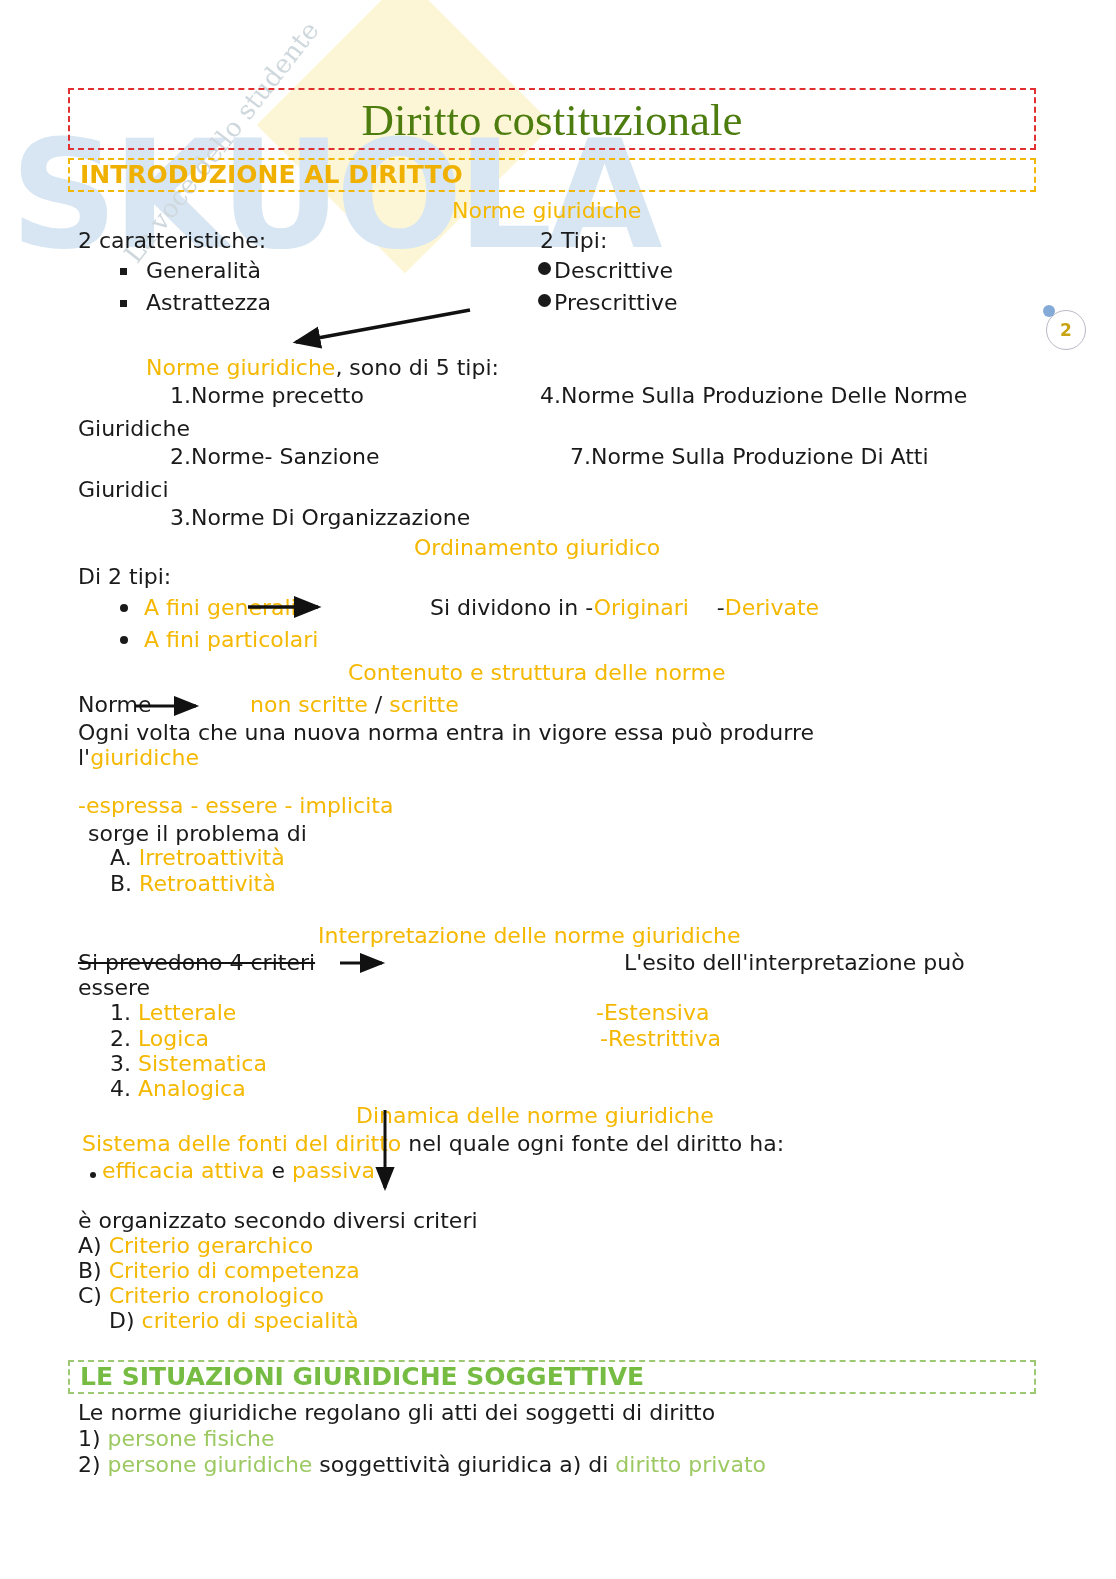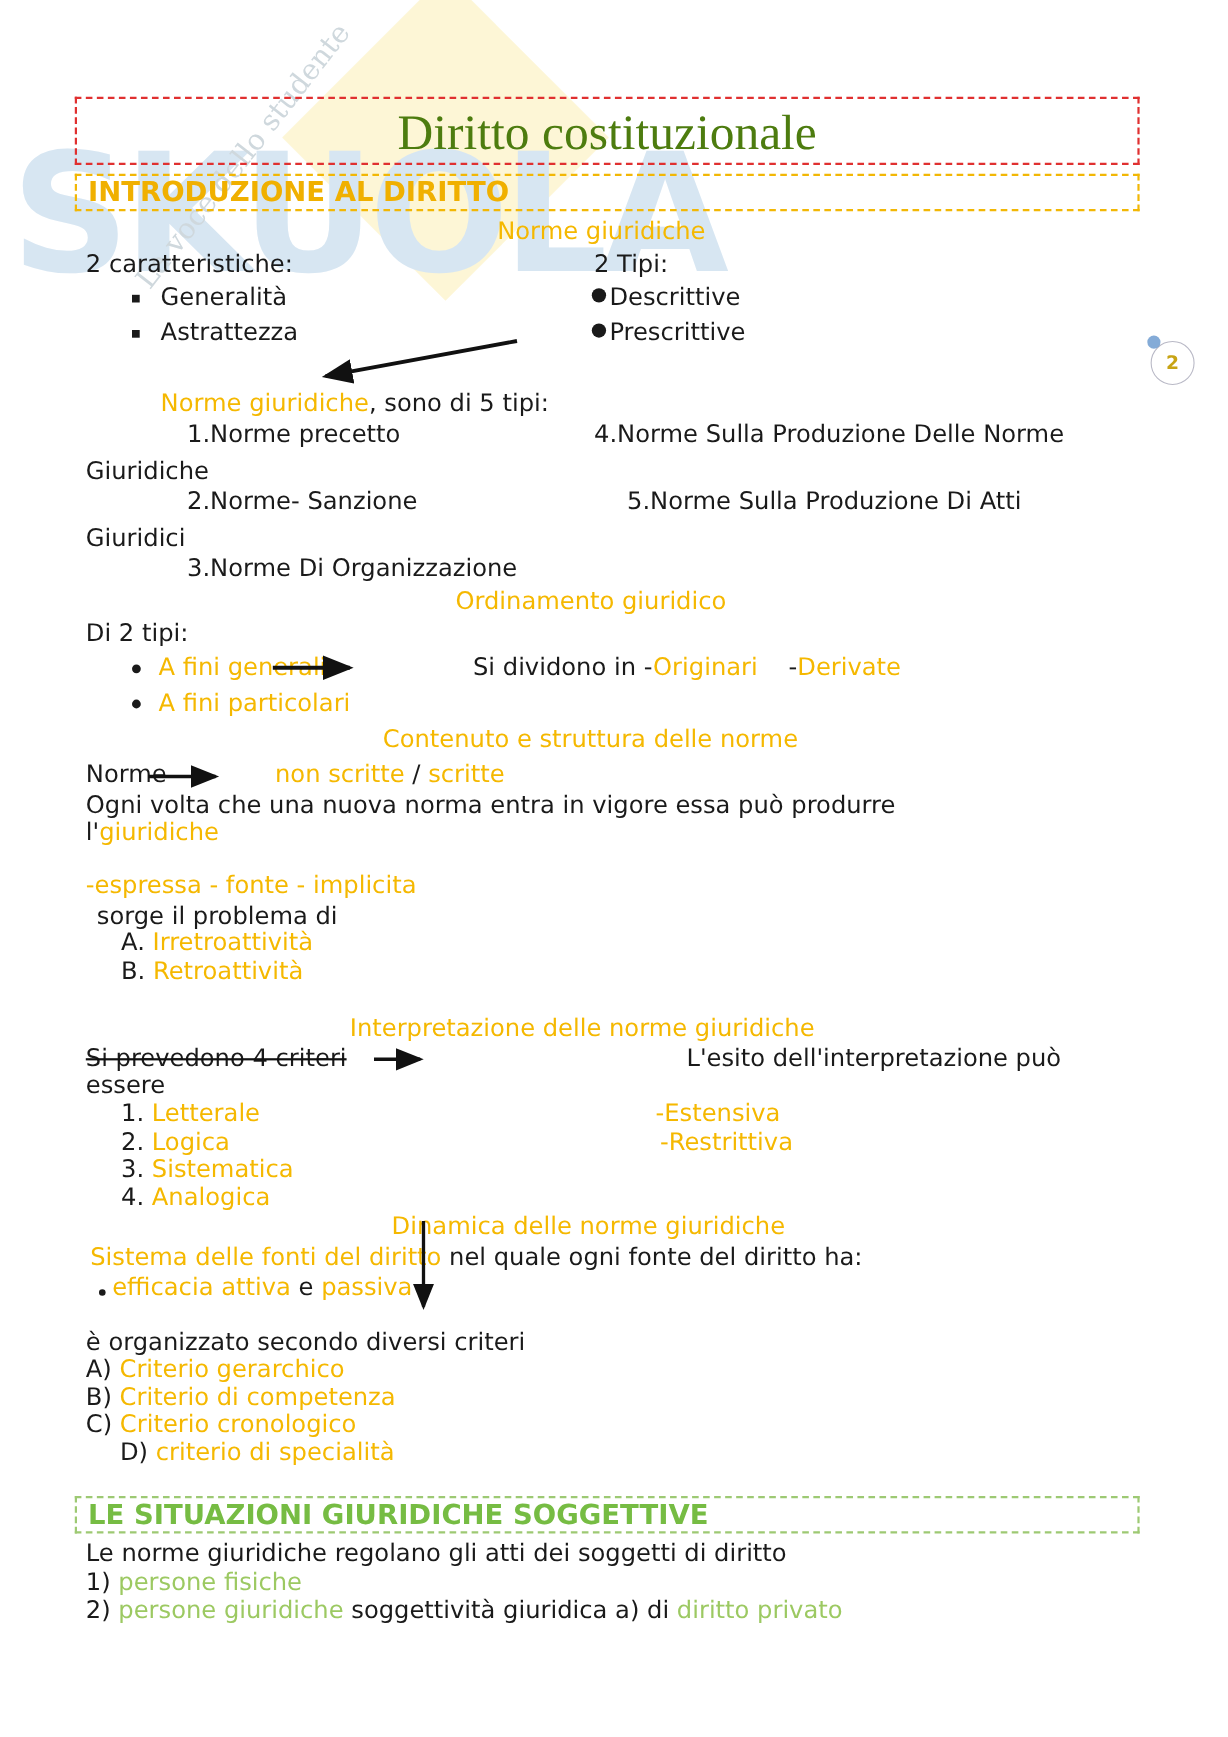--- a/index.html
+++ b/index.html
@@ -249,21 +249,21 @@
       <line x1="470" y1="310" x2="296" y2="342" stroke="#111111" stroke-width="3.5" marker-end="url(#ah)"></line>
     </svg>
 
     <div class="ln" style="left:146px; top:355px;"><span class="y">Norme giuridiche</span><span class="blk">, sono di 5 tipi:</span></div>
 
     <div class="ln" style="left:170px; top:383px;">1.Norme precetto</div>
     <div class="ln" style="left:540px; top:383px;">4.Norme Sulla Produzione Delle Norme</div>
     <div class="ln" style="left:78px; top:416px;">Giuridiche</div>
 
     <div class="ln" style="left:170px; top:444px;">2.Norme- Sanzione</div>
-    <div class="ln" style="left:570px; top:444px;">5.Norme Sulla Produzione Di Atti</div>
+    <div class="ln" style="left:570px; top:444px;">7.Norme Sulla Produzione Di Atti</div>
     <div class="ln" style="left:78px; top:477px;">Giuridici</div>
 
     <div class="ln" style="left:170px; top:505px;">3.Norme Di Organizzazione</div>
 
     <div class="center-h" style="left:414px; top:535px;">Ordinamento giuridico</div>
     <div class="ln" style="left:78px; top:564px;">Di 2 tipi:</div>
 
     <div class="rd-bullet-sm" style="left:120px; top:604px;"></div>
     <div class="ln y" style="left:144px; top:595px;">A fini generali</div>
     <div class="rd-bullet-sm" style="left:120px; top:636px;"></div>
@@ -279,21 +279,21 @@
 
     <div class="ln" style="left:78px; top:692px;">Norme</div>
     <svg class="arrow" style="left:0; top:0;" width="1116" height="1579">
       <line x1="135" y1="706" x2="196" y2="706" stroke="#111111" stroke-width="3.2" marker-end="url(#ah)"></line>
     </svg>
     <div class="ln" style="left:250px; top:692px;"><span class="y">non scritte</span><span class="blk"> / </span><span class="y">scritte</span></div>
 
     <div class="ln" style="left:78px; top:720px;">Ogni volta che una nuova norma entra in vigore essa può produrre</div>
     <div class="ln" style="left:78px; top:745px;"><span class="blk">l'</span><span class="y">giuridiche</span></div>
 
-    <div class="ln y" style="left:78px; top:793px;">-espressa   -  fonte   -  implicita</div>
+    <div class="ln y" style="left:78px; top:793px;">-espressa   -  essere   -  implicita</div>
     <div class="ln" style="left:88px; top:821px;">sorge il problema di</div>
 
     <div class="ln" style="left:110px; top:845px;"><span class="blk">A.</span><span>&nbsp;</span><span class="y">Irretroattività</span></div>
     <div class="ln" style="left:110px; top:871px;"><span class="blk">B.</span><span>&nbsp;</span><span class="y">Retroattività</span></div>
 
     <div class="center-h" style="left:318px; top:923px;">Interpretazione delle norme giuridiche</div>
 
     <div class="ln" style="left:78px; top:950px; text-decoration: line-through; text-decoration-color:#111;">Si prevedono 4 criteri</div>
     <svg class="arrow" style="left:0; top:0;" width="1116" height="1579">
       <line x1="340" y1="963" x2="382" y2="963" stroke="#111111" stroke-width="3.2" marker-end="url(#ah)"></line>

